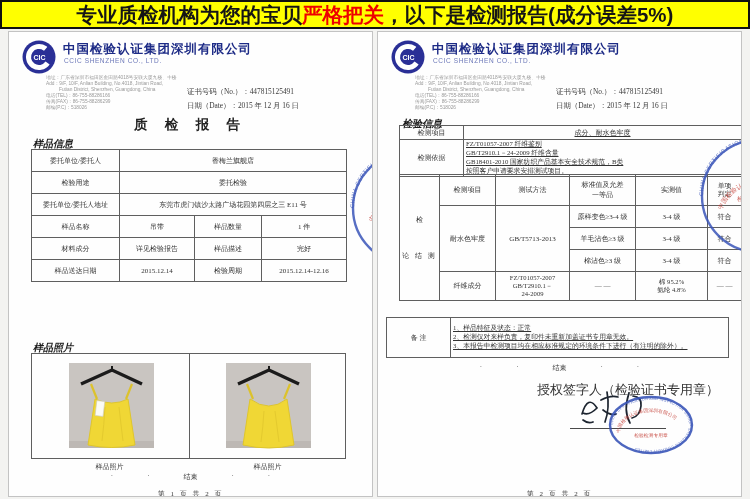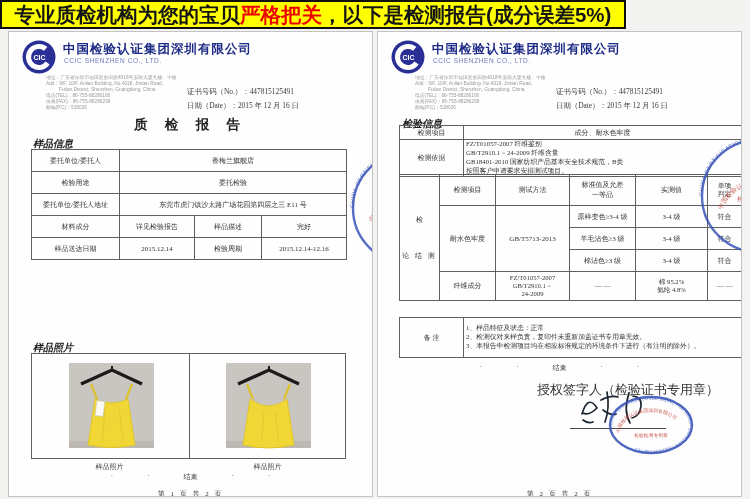--- a/index.html
+++ b/index.html
@@ -1,20 +1,20 @@
 <!DOCTYPE html>
 <html><head>
 <meta charset="utf-8">
 <style>
   * { margin:0; padding:0; box-sizing:border-box; }
   html,body { background:#ffffff; }
   .screen { position:relative; width:750px; height:499px; background:#f3f3f1; overflow:hidden;
             font-family:"Liberation Serif","DejaVu Serif",serif; }
   
-  .banner { position:absolute; left:0; top:0; width:626px; height:29px; background:#ffff00;
+  .banner { position:absolute; left:0; top:0; width:750px; height:29px; background:#ffff00;
             border:2px solid #101010; text-align:center; line-height:25px; white-space:nowrap;
             font-family:"Liberation Sans","DejaVu Sans",sans-serif; font-weight:800; font-size:20.5px; color:#151515; }
   .banner .red { color:#ee0000; }
   
   .page { position:absolute; top:31px; width:365px; height:466px; background:#fefefe;
           border:1px solid #c3c3c3; overflow:hidden; }
   .page1 { left:8px; } .page2 { left:377px; }
   
   .logo { position:absolute; left:12px; top:7px; }
   .company-cn { position:absolute; left:54px; top:9px; font-family:"Liberation Sans","DejaVu Sans",sans-serif;
@@ -29,21 +29,21 @@
   
   .doc-title { position:absolute; left:0; top:84px; width:100%; text-align:center;
                font-size:13.5px; font-weight:bold; letter-spacing:7px; color:#222; }
   .sec-label { position:absolute; left:24px; font-size:10px; font-weight:bold; color:#1c1c1c;font-style:italic; }
   
   table.t { position:absolute; border-collapse:collapse; table-layout:fixed; }
   table.t td { border:1px solid #5f5f5f; font-size:7px; color:#333; text-align:center;
                vertical-align:middle; padding:0 2px; overflow:hidden; }
   tr.h22 { height:22px; } tr.h14 { height:14px; } tr.h36 { height:36px; } tr.h31 { height:31px; }
   tr.h29 { height:29px; } tr.h13 { height:13px; } tr.h40 { height:40px; }
-  td.left { text-align:left; padding-left:5px; }
+  td.left { text-align:left; padding-left:5px;text-decoration:underline; }
   td.url { font-size:6.3px; }
   .small-lines div { font-size:6.8px; line-height:1.32; text-align:left; }
   .cell-lines div { font-size:6.6px; line-height:1.25; }
   .concl-cell { font-size:7px; }
   .concl-top { display:block; margin-bottom:26px; }
   .concl-bottom { display:block; white-space:nowrap; letter-spacing:2px; }
   .judge-head { display:inline-block; width:15px; font-size:6.8px; line-height:1.2; }
   
   .photo-box { position:absolute; left:22px; top:321px; width:315px; height:106px; border:1px solid #5f5f5f; }
   .photo-divider { position:absolute; left:157px; top:0; width:1px; height:104px; background:#5f5f5f; }
@@ -108,20 +108,26 @@
         <td>委托单位/委托人</td>
         <td colspan="3">香梅兰旗舰店</td>
       </tr>
       <tr class="h22">
         <td>检验用途</td>
         <td colspan="3">委托检验</td>
       </tr>
       <tr class="h22">
         <td>委托单位/委托人地址</td>
         <td colspan="3">东莞市虎门镇沙太路广场花园第四层之三 E11 号</td>
+      </tr>
+      <tr class="h22">
+        <td>样品名称</td>
+        <td>吊带</td>
+        <td>样品数量</td>
+        <td>1 件</td>
       </tr>
       <tr class="h22">
         <td>材料成分</td>
         <td>详见检验报告</td>
         <td>样品描述</td>
         <td>完好</td>
       </tr>
       <tr class="h22">
         <td>样品送达日期</td>
         <td>2015.12.14</td>
@@ -279,21 +285,21 @@
         <td class="cell-lines">
           <div>棉 95.2%</div>
           <div>氨纶 4.8%</div>
         </td>
         <td>— —</td>
       </tr>
     </tbody>
       </table>
 
 
-    <table class="t" style="left:21px; top:285px; width:342px;padding-left:36px;">
+    <table class="t" style="left:8px; top:285px; width:342px;padding-left:36px;">
       <colgroup>
           <col style="width:64px">
           <col style="width:278px">
         </colgroup>
       <tbody>
           <tr class="h40">
         <td>备 注</td>
         <td class="left small-lines">
           <div>1、样品特征及状态：正常</div>
           <div>2、检测仅对来样负责，复印件未重新加盖证书专用章无效。</div>

